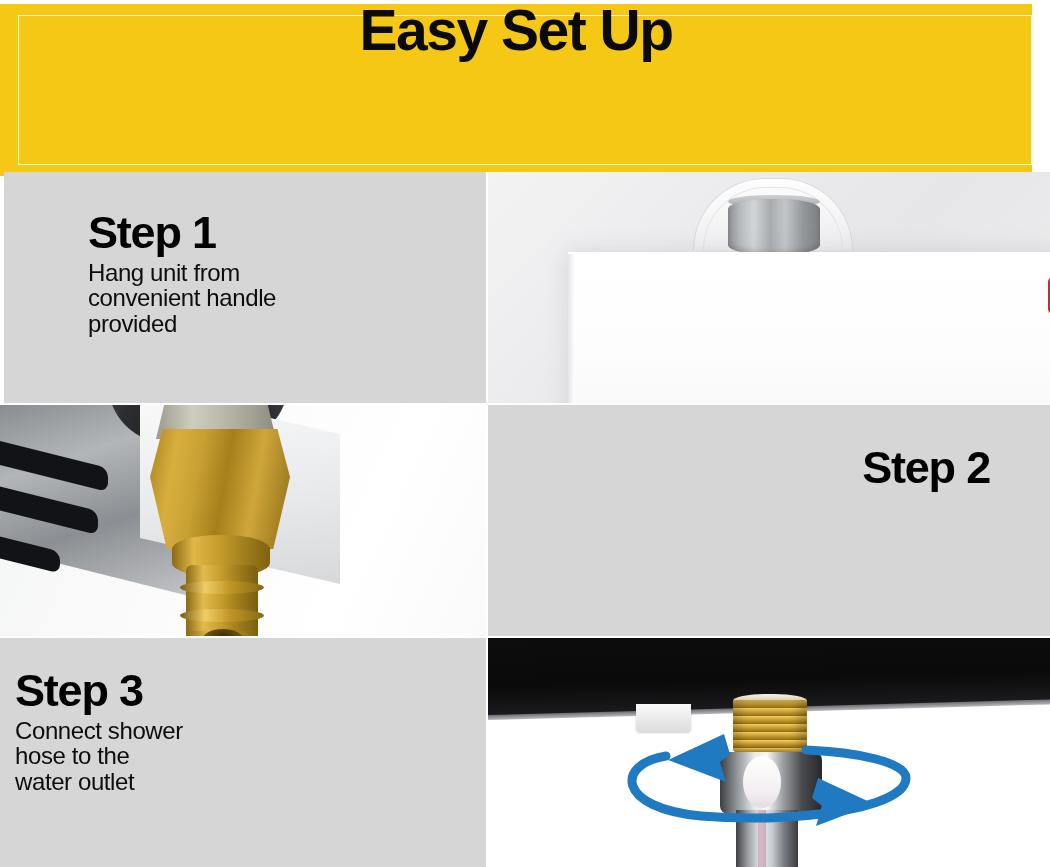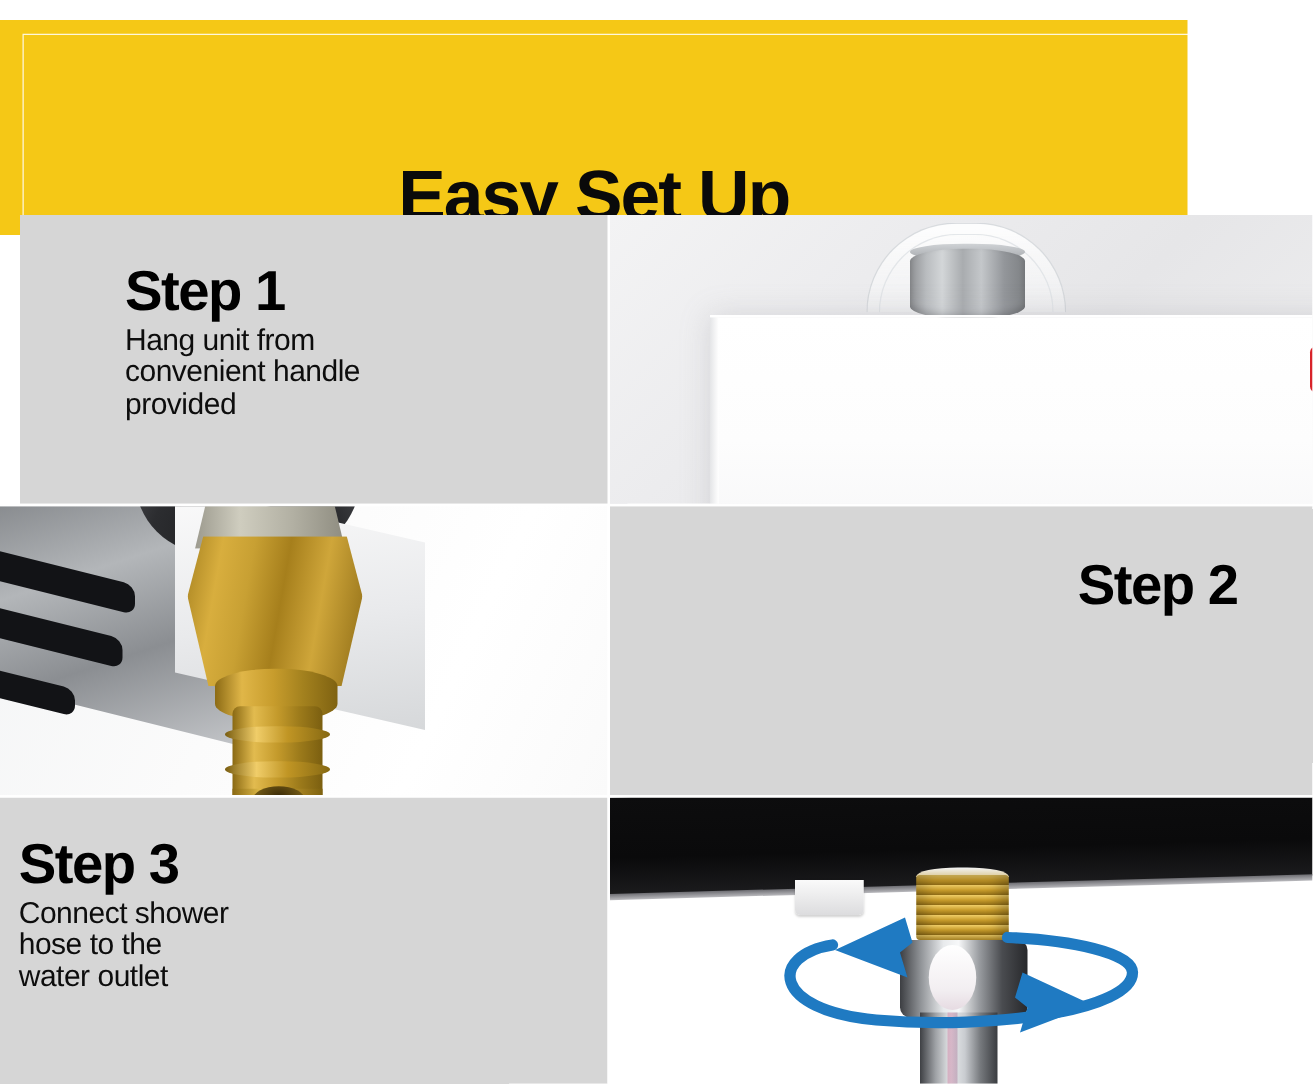--- a/index.html
+++ b/index.html
@@ -10,24 +10,24 @@
     overflow:hidden;
   }
   .infographic{
     position:relative;
     width:1050px; height:867px;
     background:#ffffff;
   }
 
   
   .header{
-    position:absolute; left:0; top:16px;
-    width:950px; height:172px;
+    position:absolute; left:0; top:4px;
+    width:1032px; height:172px;
     background:#f5c816;
-    display:flex; align-items:flex-end; justify-content:center;
+    display:flex; align-items:flex-start; justify-content:center;
   }
   .header-frame{
     position:absolute; left:18px; top:11px;
     width:1014px; height:150px;
     border:1px solid rgba(255,255,255,.85);
     pointer-events:none;
   }
   .header-title{
     position:relative;
     font-size:57px; font-weight:bold;
@@ -37,21 +37,21 @@
     transform:translateY(-2px);
   }
 
   
   .grid{
     position:absolute; left:0; top:172px;
     width:1050px; height:695px;
   }
   .cell{ position:absolute; overflow:hidden; }
 
-  .r1l{ left:16px;   top:0;   width:486px; height:231px; }
+  .r1l{ left:4px;   top:0;   width:486px; height:231px; }
   .r1r{ left:488px; top:0;   width:562px; height:231px; }
   .r2l{ left:0;   top:233px; width:486px; height:231px; }
   .r2r{ left:488px; top:233px; width:562px; height:231px; }
   .r3l{ left:0;   top:466px; width:486px; height:229px; }
   .r3r{ left:488px; top:466px; width:562px; height:229px; }
 
   .text-cell{ background:#d6d6d6; }
 
   
   .txt-inner{

